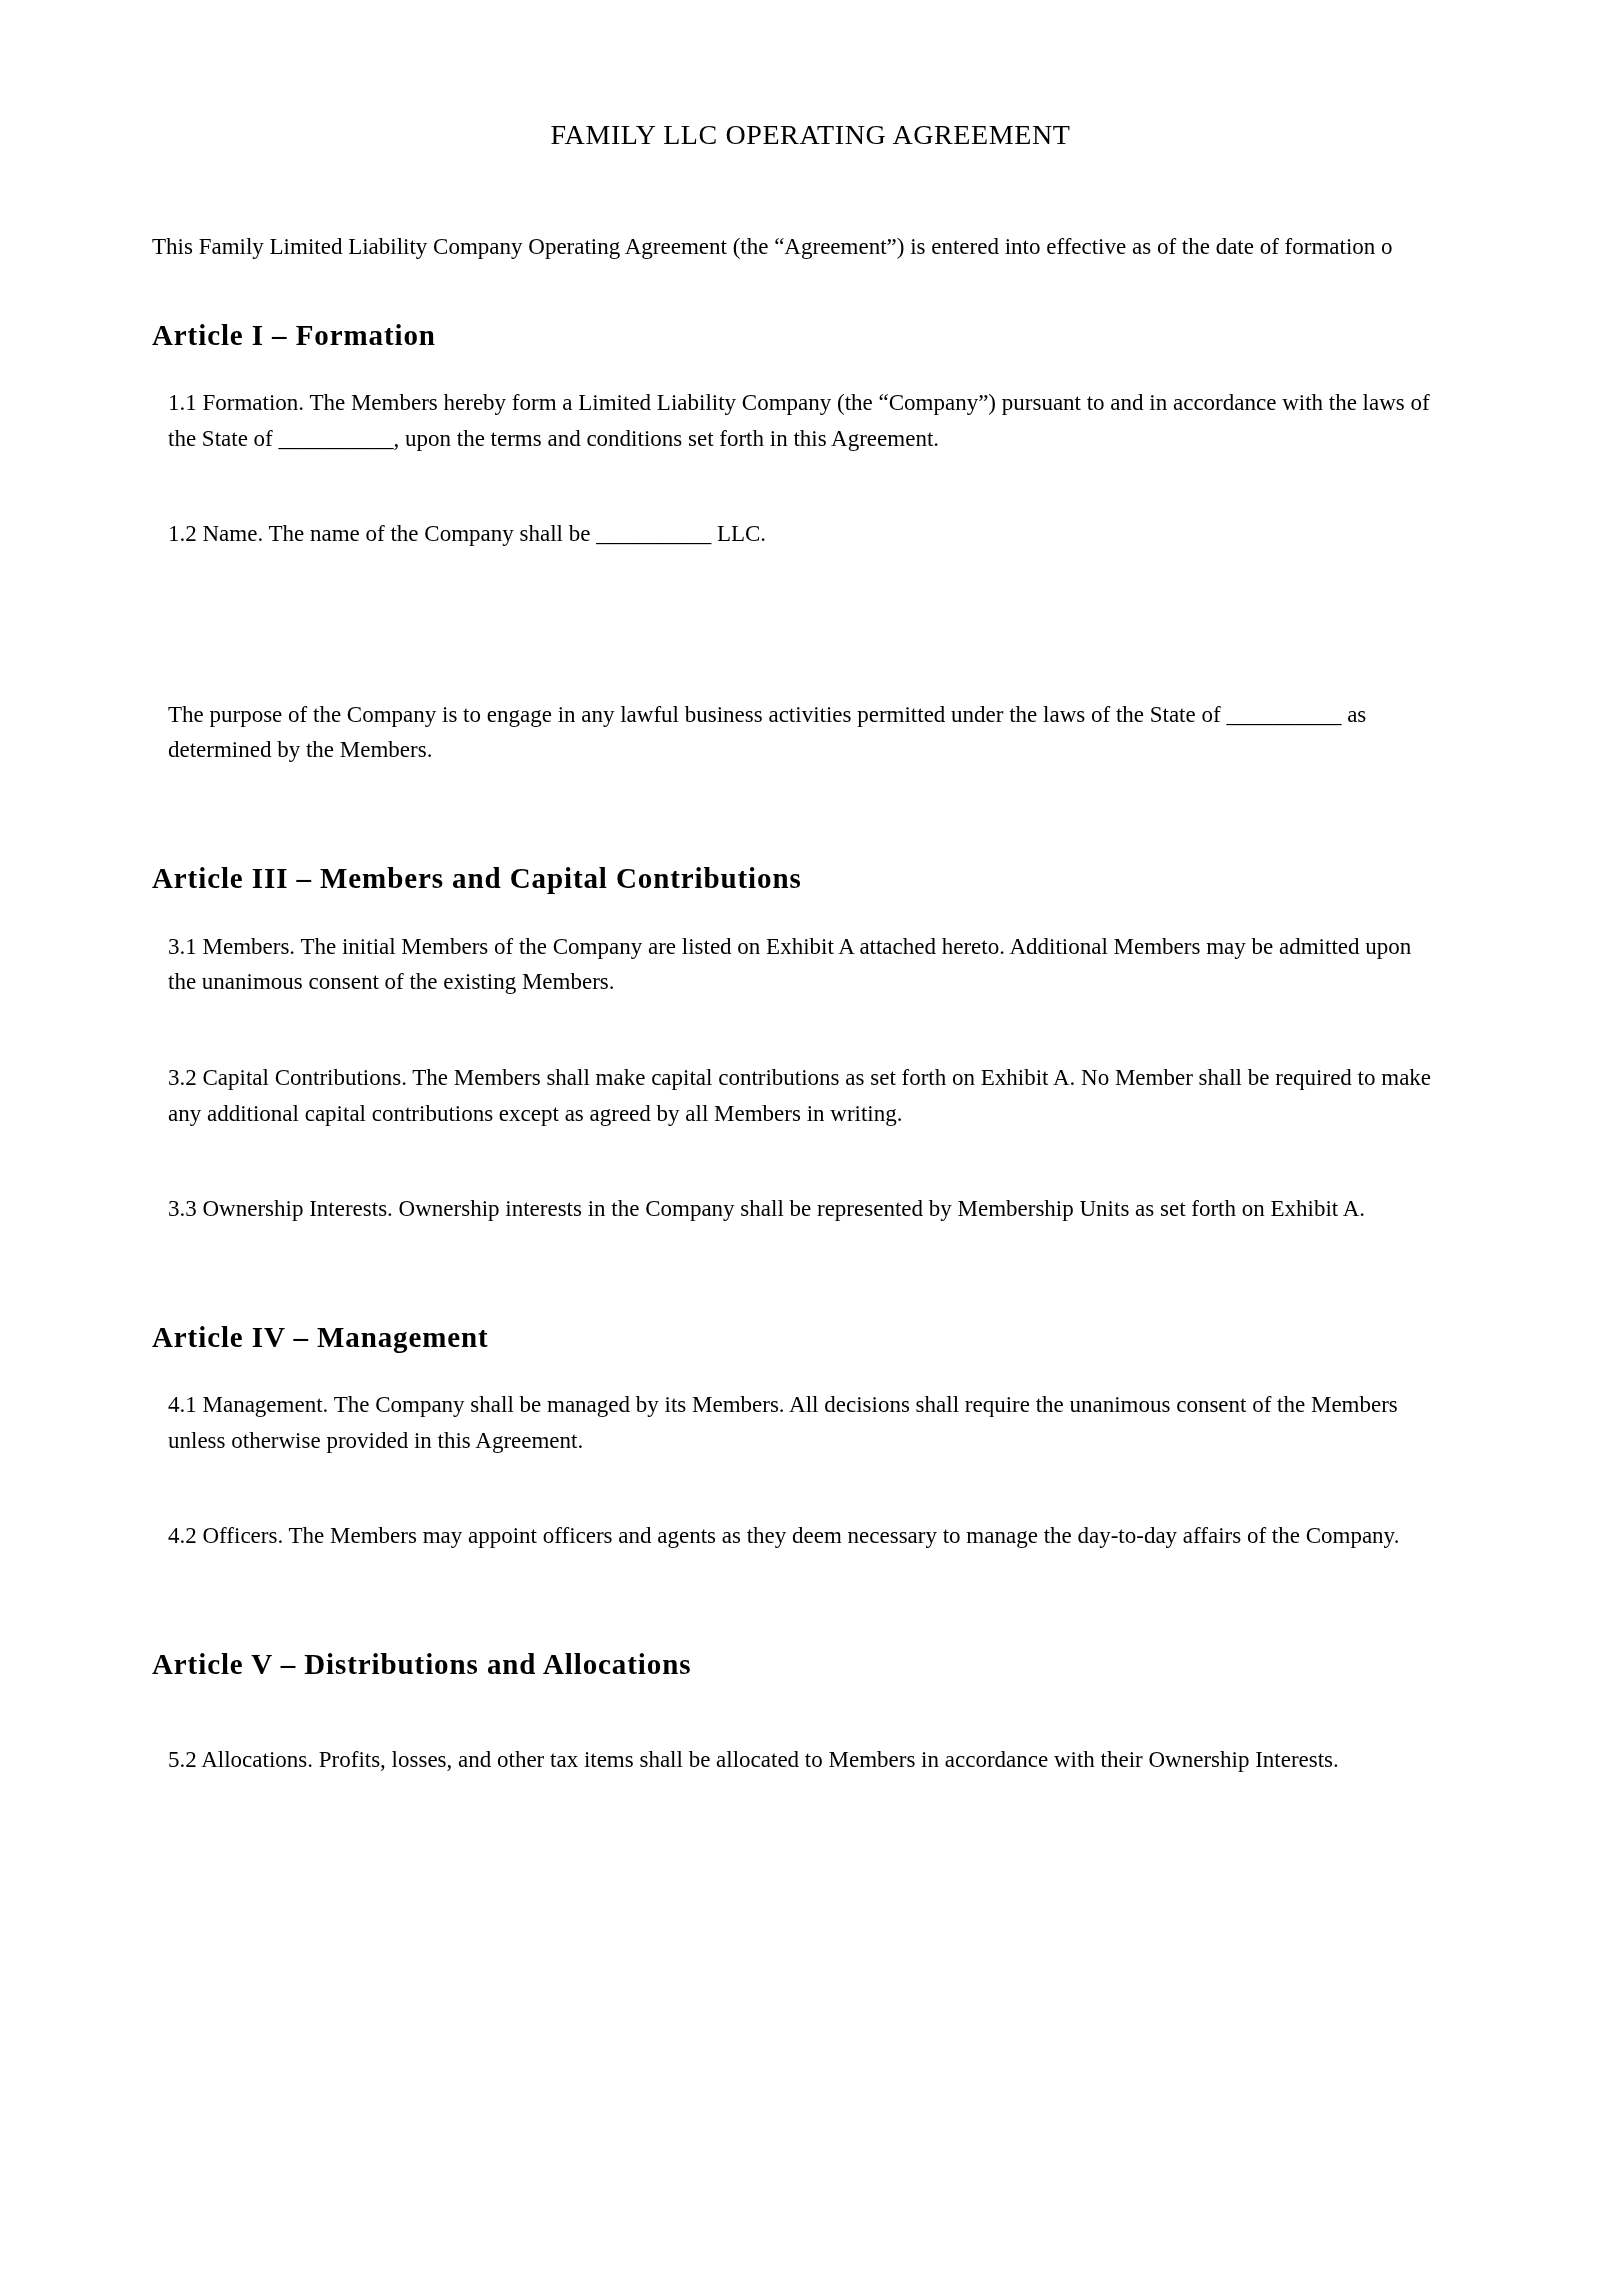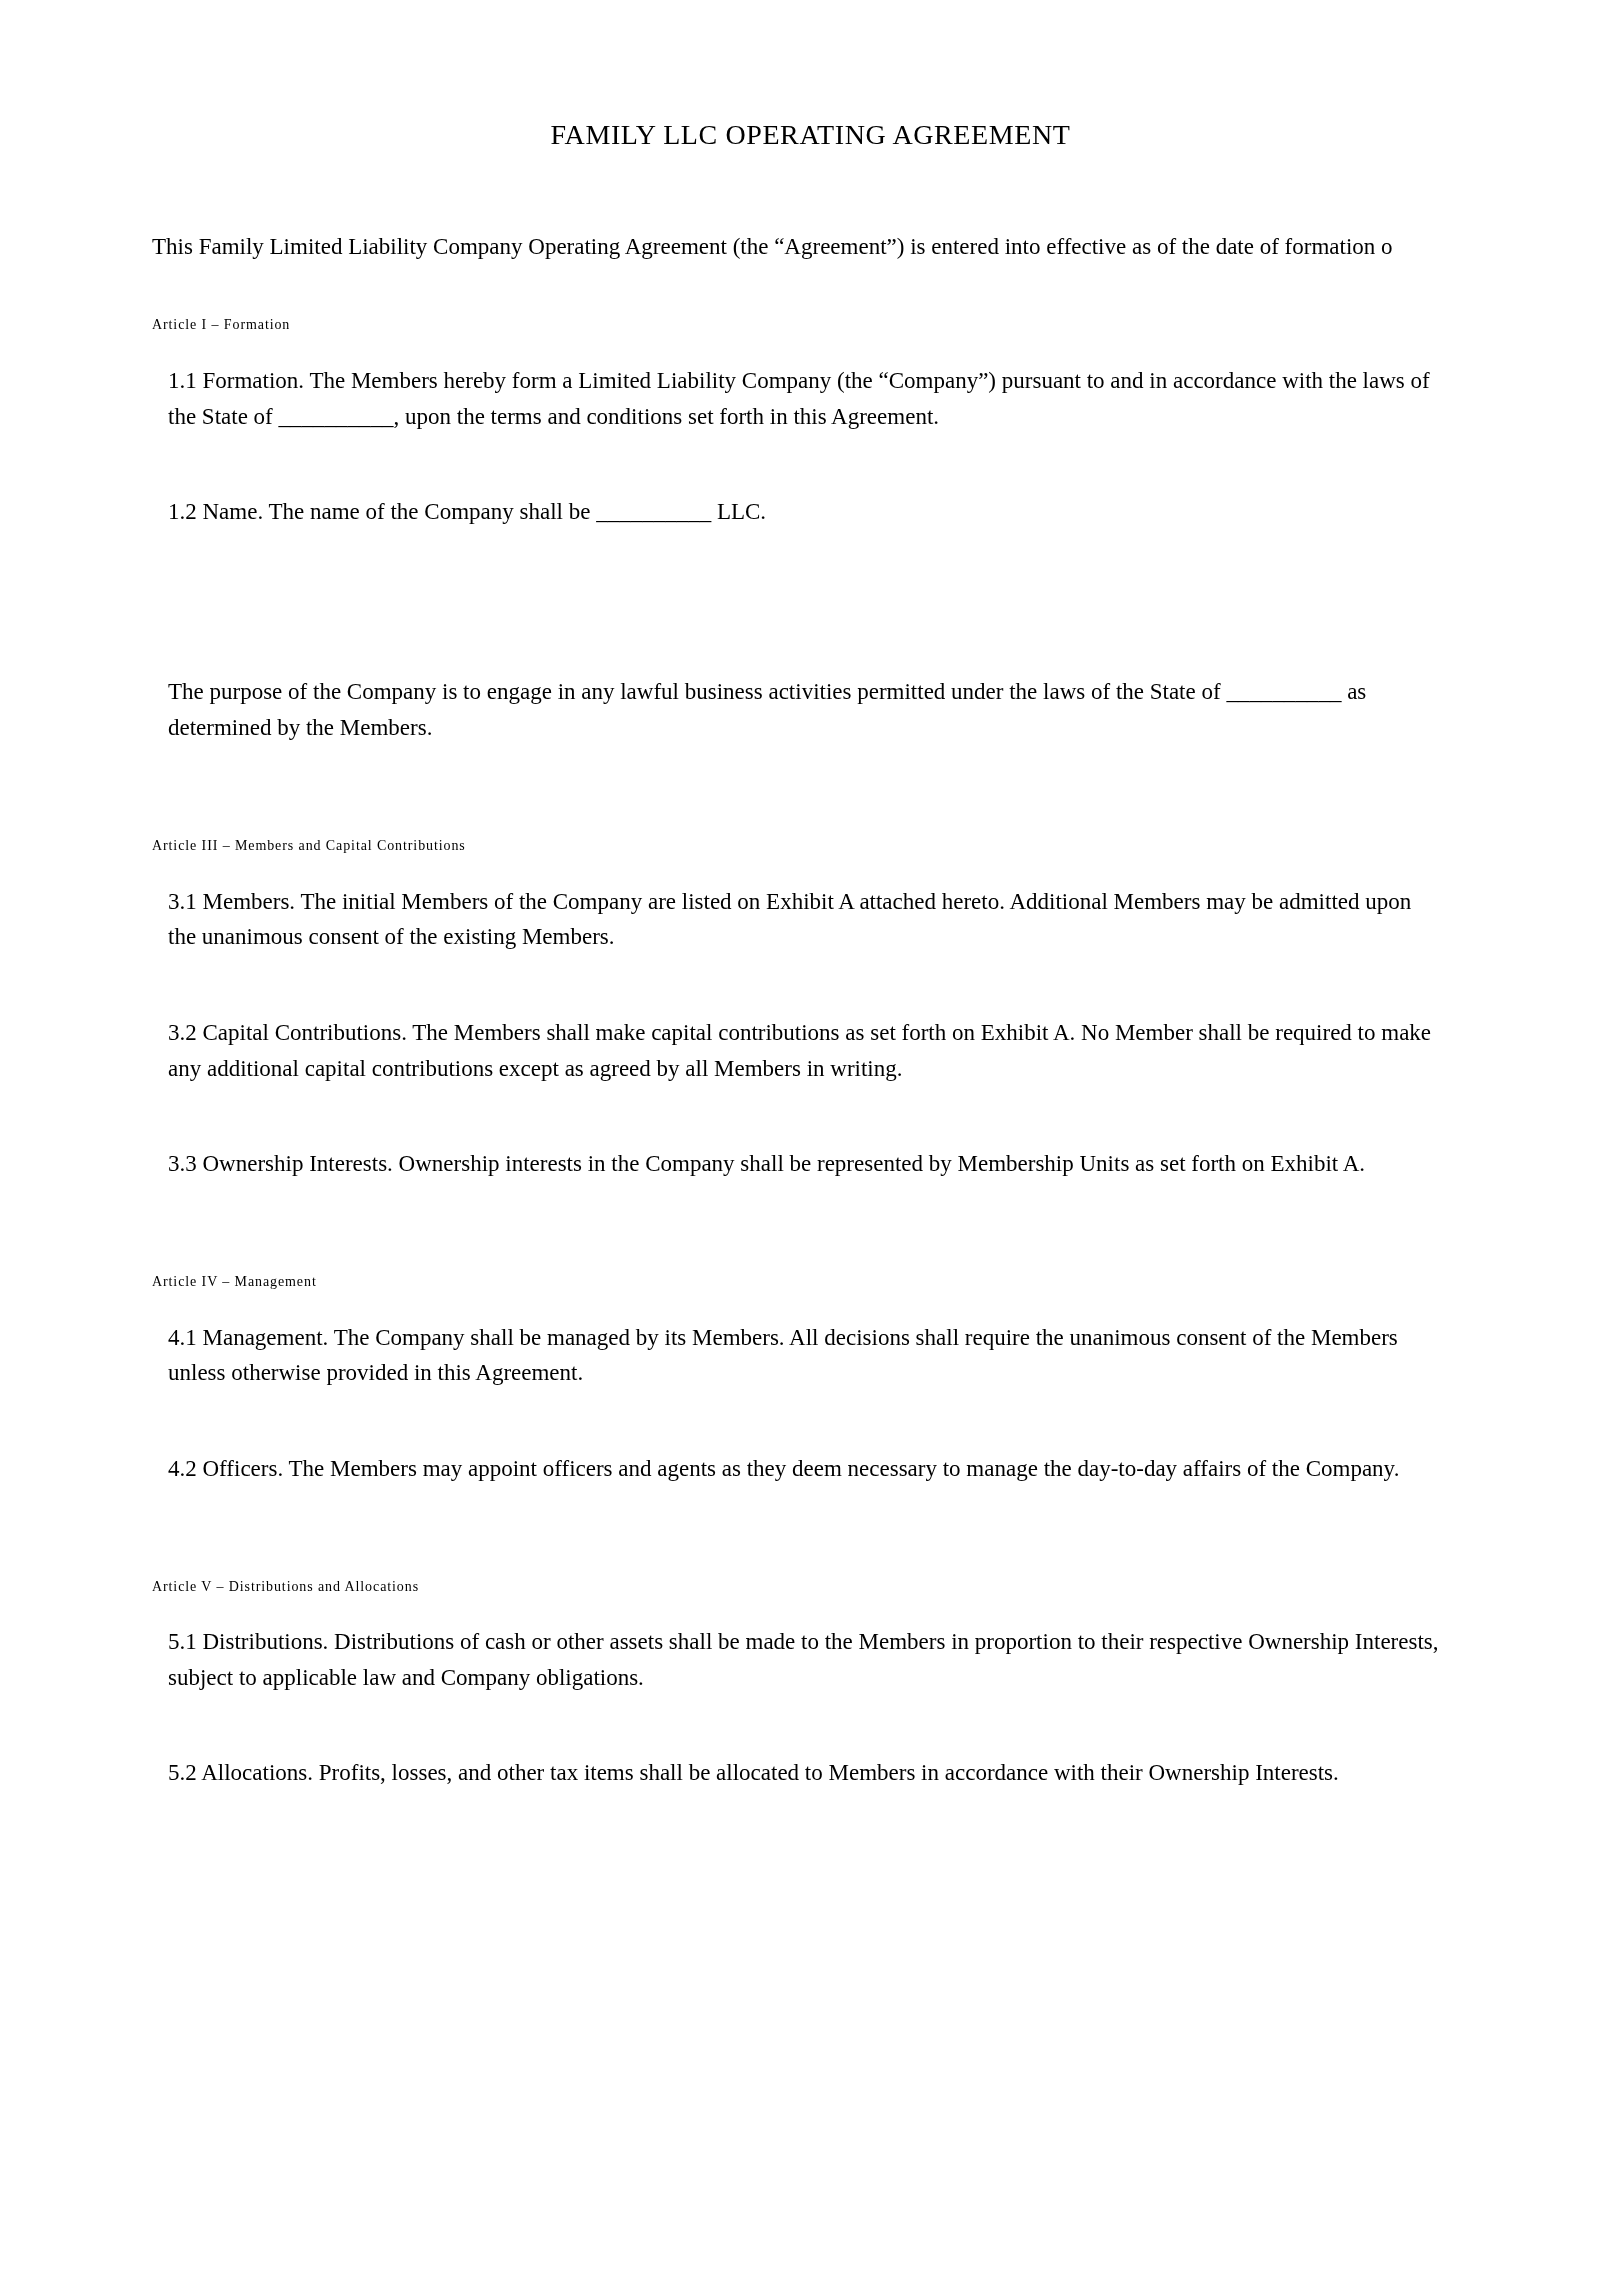--- a/index.html
+++ b/index.html
@@ -52,22 +52,22 @@
   }
   .intro {
     margin: 0;
     font-size: 23px;
     line-height: 1.55;
     white-space: nowrap;
   }
 
   .article-heading {
     margin: 0;
-    font-size: 14px;
-    font-weight: normal;
+    font-size: 29px;
+    font-weight: bold;
     letter-spacing: 0.9px;
     line-height: 1.5;
   }
 
   .clause {
     margin: 16px;
     font-size: 23px;
     line-height: 1.56;
     text-align: left;
   }
@@ -111,21 +111,20 @@
         <p class="clause">3.3 Ownership Interests. Ownership interests in the Company shall be represented by Membership Units as set forth on Exhibit A.</p>
         <div class="gap-before-article"></div>
         <div class="article-heading">Article IV – Management</div>
         <div class="gap-after-heading"></div>
         <p class="clause">4.1 Management. The Company shall be managed by its Members. All decisions shall require the unanimous consent of the Members unless otherwise provided in this Agreement.</p>
         <div class="gap-between-clauses"></div>
         <p class="clause">4.2 Officers. The Members may appoint officers and agents as they deem necessary to manage the day-to-day affairs of the Company.</p>
         <div class="gap-before-article"></div>
         <div class="article-heading">Article V – Distributions and Allocations</div>
         <div class="gap-after-heading"></div>
-        <p class="clause">5.1 Distributions. Distributions of cash or other assets shall be made to the Members in proportion to their respective Ownership Interests, subject to applicable law and Company obligations.</p>
         <div class="gap-between-clauses"></div>
         <p class="clause">5.2 Allocations. Profits, losses, and other tax items shall be allocated to Members in accordance with their Ownership Interests.</p>
         <div class="gap-before-article"></div>
         <div class="gap-after-heading"></div>
       </div>
   </div>
 
 </div>
 
 

